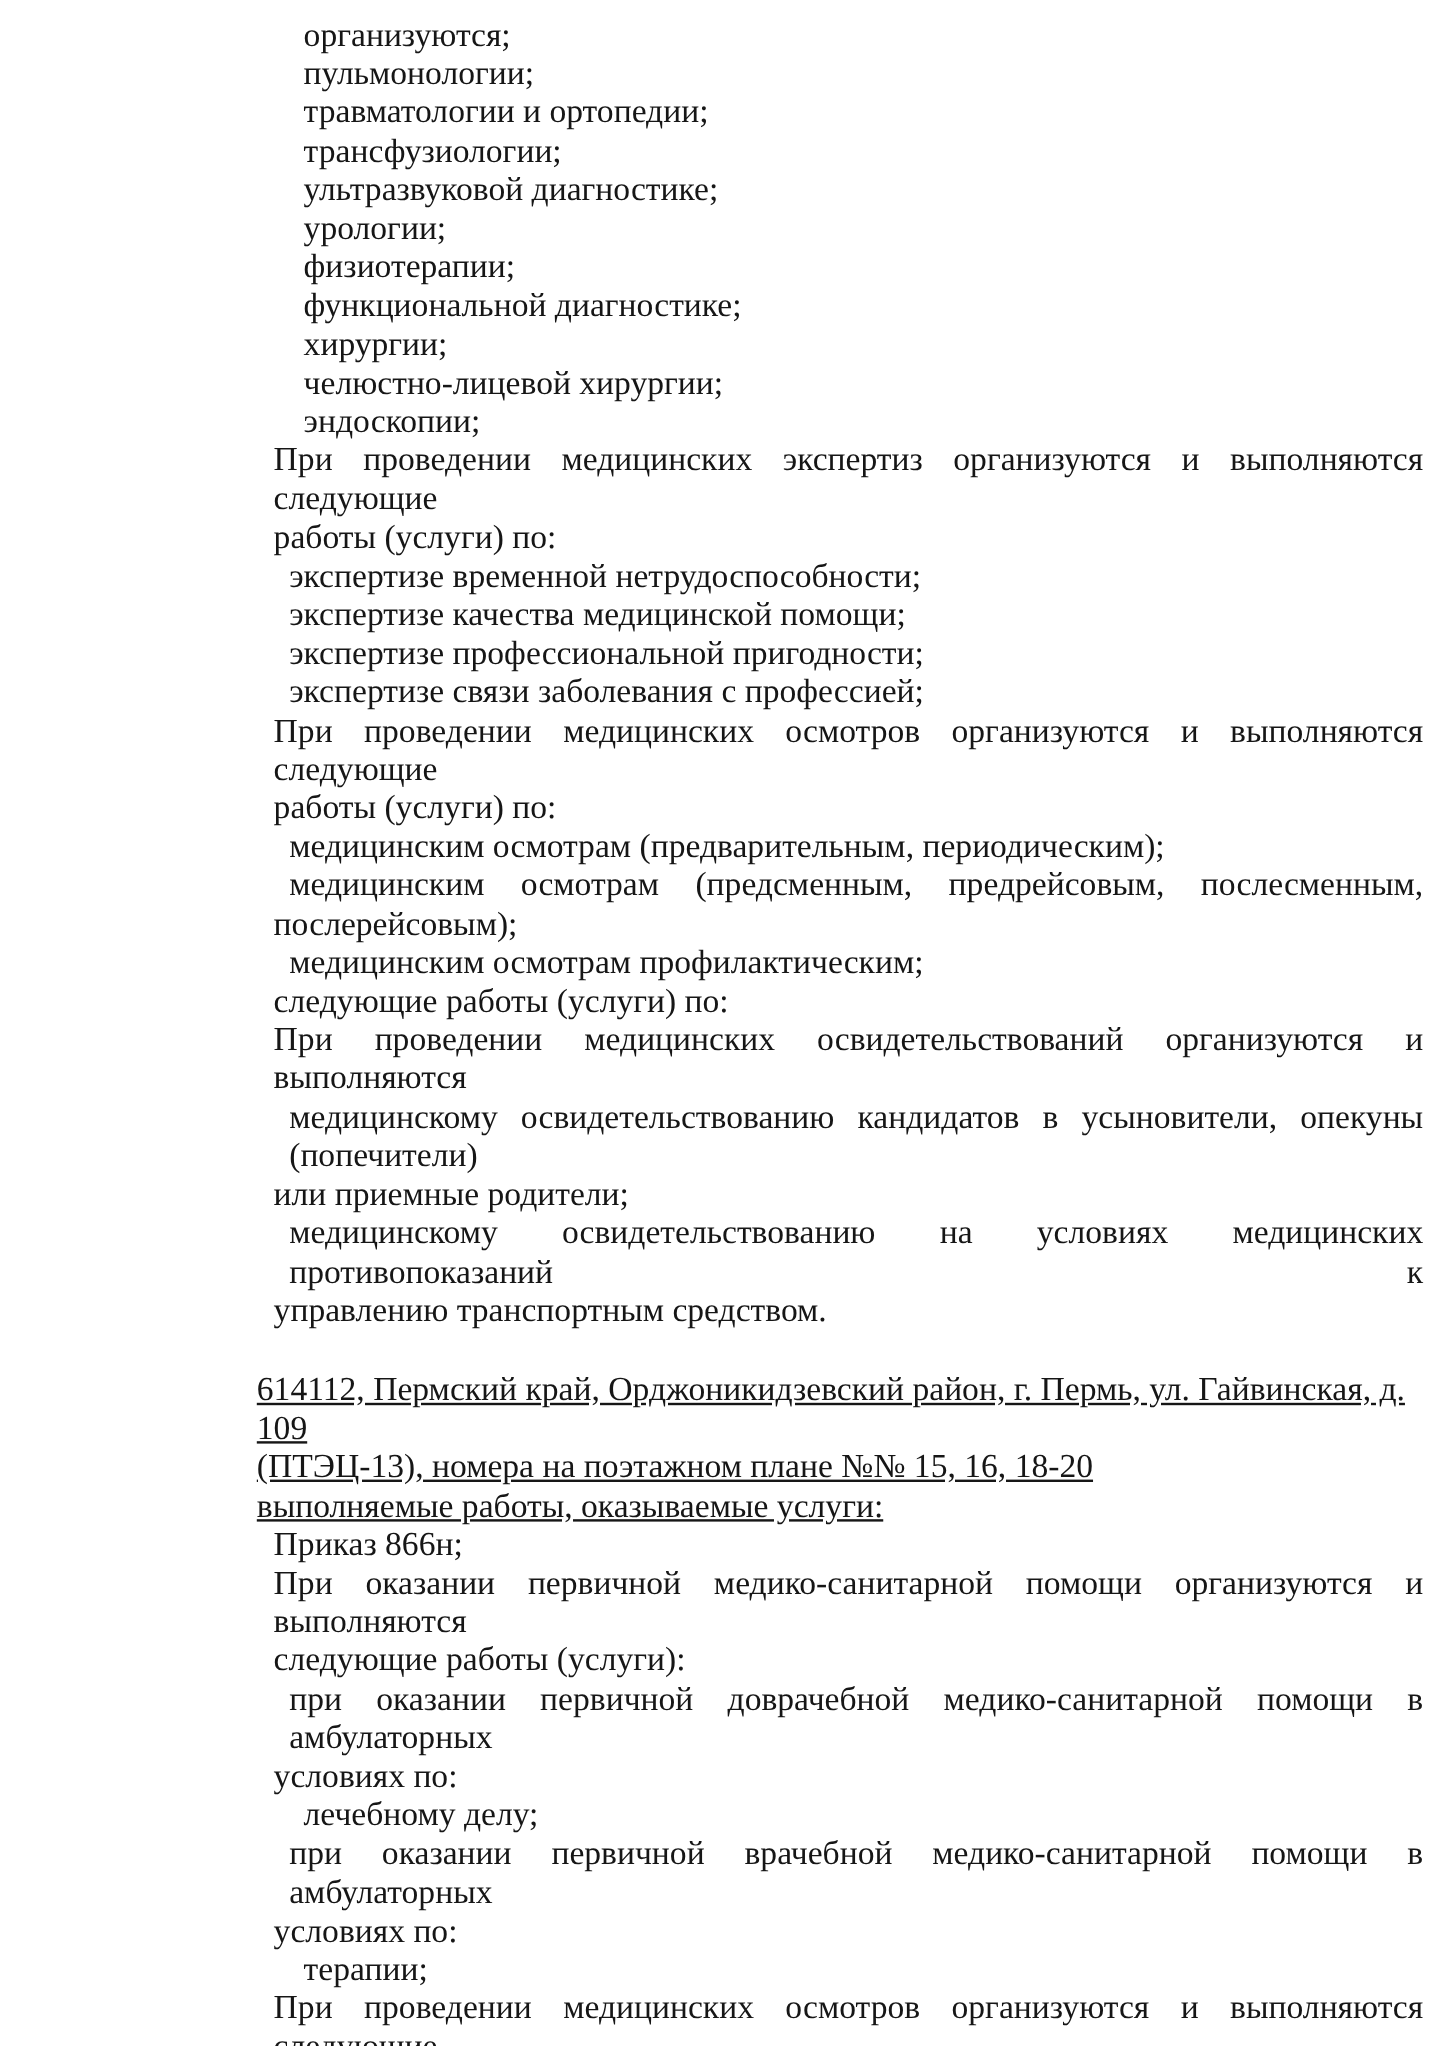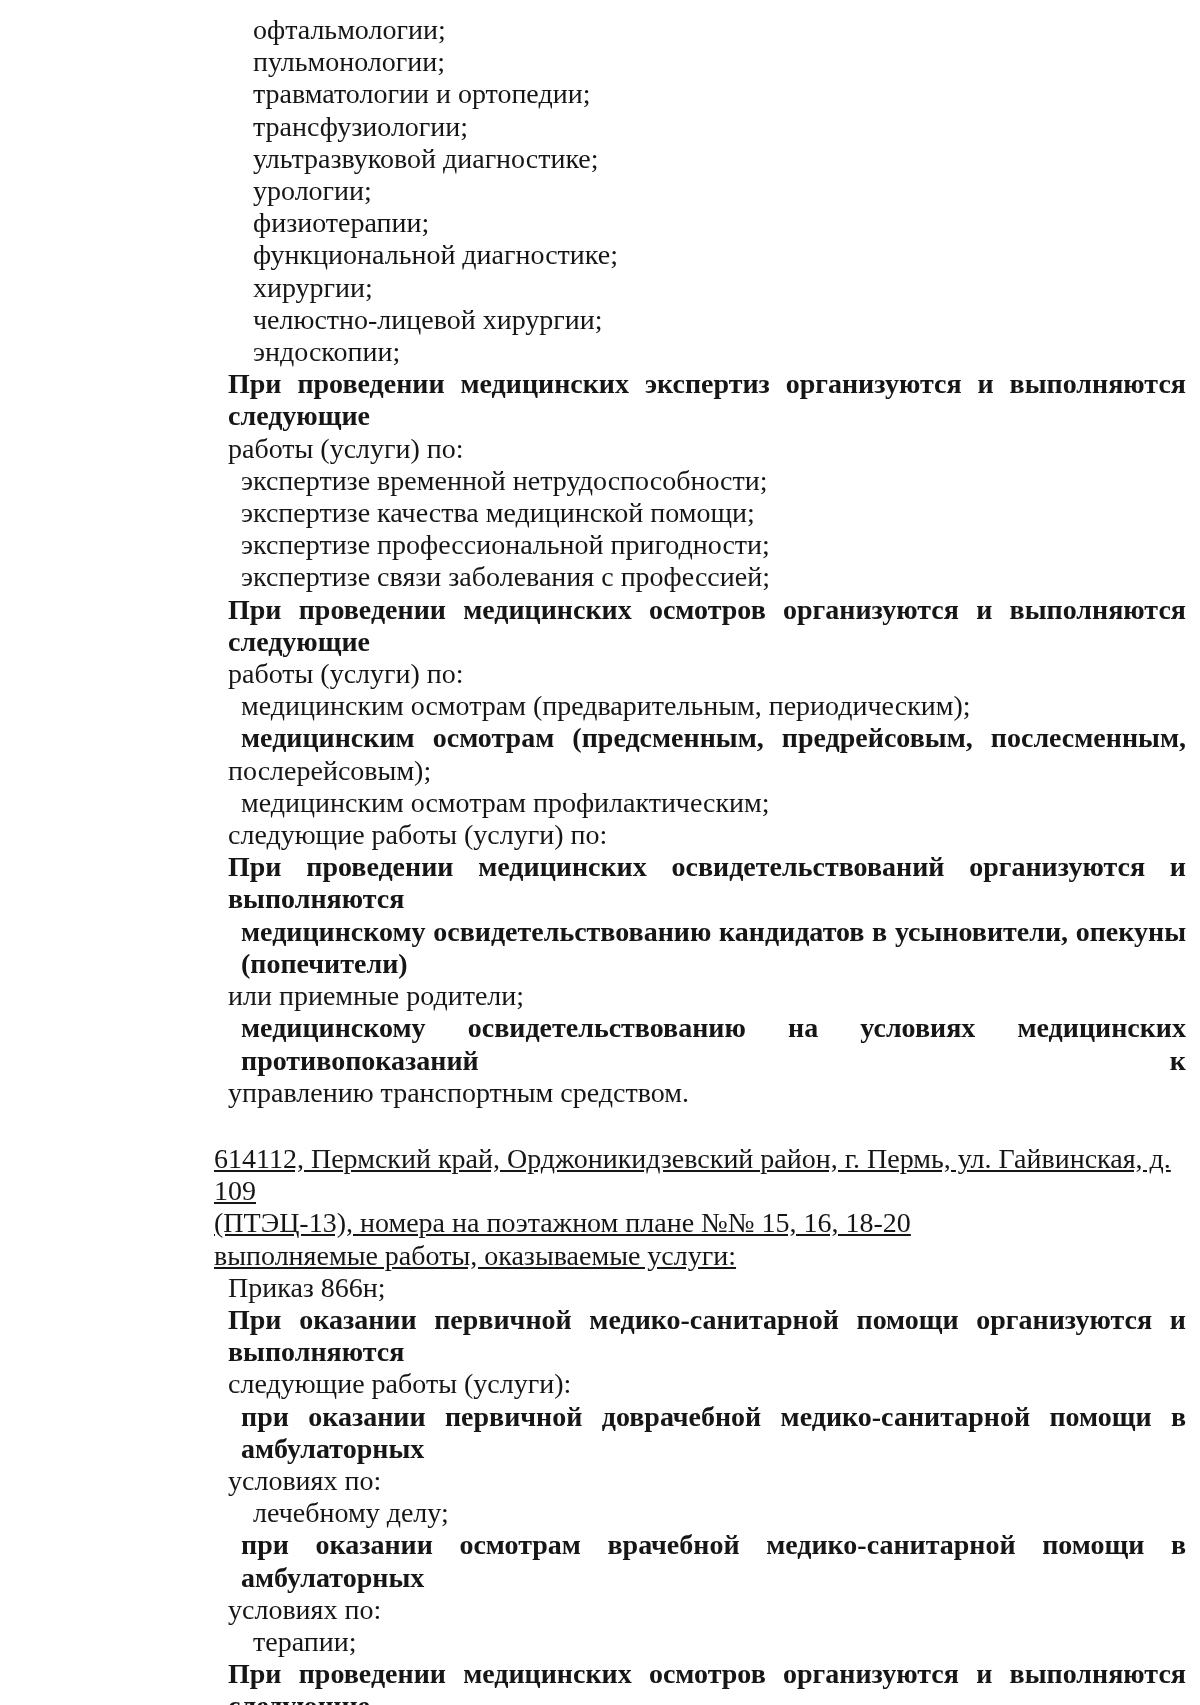--- a/index.html
+++ b/index.html
@@ -23,29 +23,28 @@
   .block { margin: 0 0 0 14px; }
   .block.address, .block.label { margin-left: 0; text-decoration: underline; }
   .block.address { margin-top: 34px; }
   .ln { display: block; }
   .item1 > .first { padding-left: 13px; }
   .item2 > .first { padding-left: 25px; }
   .stretch {
     text-align: justify;
     text-align-last: justify;
     text-justify: inter-word;
-    font-weight: bold;
   }
 </style>
 </head>
 <body style="background: rgb(255, 255, 255);">
 
 <div id="document-body" style="color: rgb(22, 22, 22);">
     <div class="block item2">
-      <span class="ln first">офтальмологии;</span>
+      <span class="ln first">организуются;</span>
     </div>
     <div class="block item2">
       <span class="ln first">пульмонологии;</span>
     </div>
     <div class="block item2">
       <span class="ln first">травматологии и ортопедии;</span>
     </div>
     <div class="block item2">
       <span class="ln first">трансфузиологии;</span>
     </div>
@@ -127,21 +126,21 @@
       <span class="ln rest">следующие работы (услуги):</span>
     </div>
     <div class="block item1">
       <span class="ln first stretch">при оказании первичной доврачебной медико-санитарной помощи в амбулаторных</span>
       <span class="ln rest">условиях по:</span>
     </div>
     <div class="block item2">
       <span class="ln first">лечебному делу;</span>
     </div>
     <div class="block item1">
-      <span class="ln first stretch">при оказании осмотрам врачебной медико-санитарной помощи в амбулаторных</span>
+      <span class="ln first stretch">при оказании первичной врачебной медико-санитарной помощи в амбулаторных</span>
       <span class="ln rest">условиях по:</span>
     </div>
     <div class="block item2">
       <span class="ln first">терапии;</span>
     </div>
     <div class="block para">
       <span class="ln first stretch">При проведении медицинских осмотров организуются и выполняются следующие</span>
     </div>
   </div>
 

